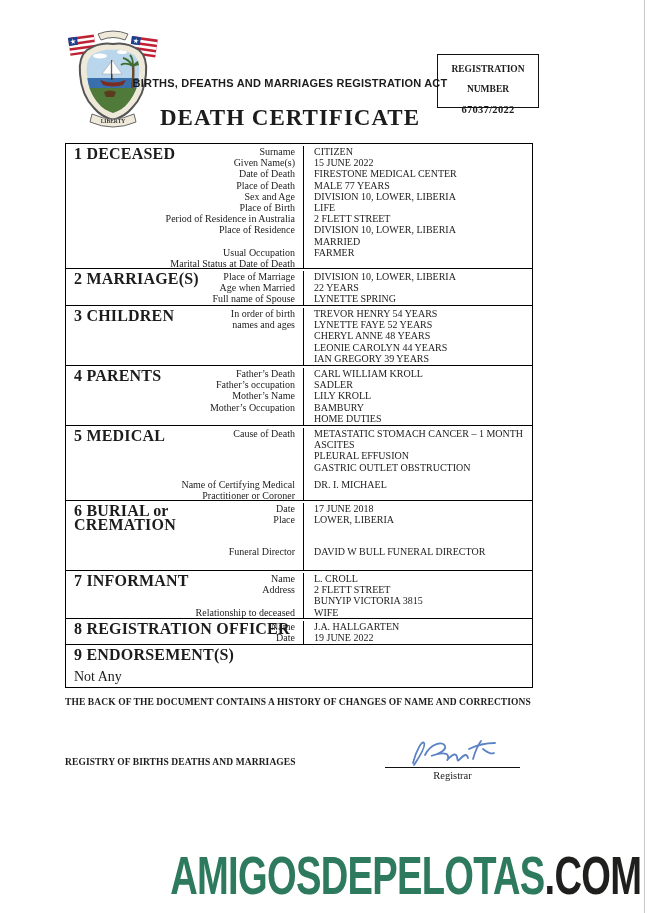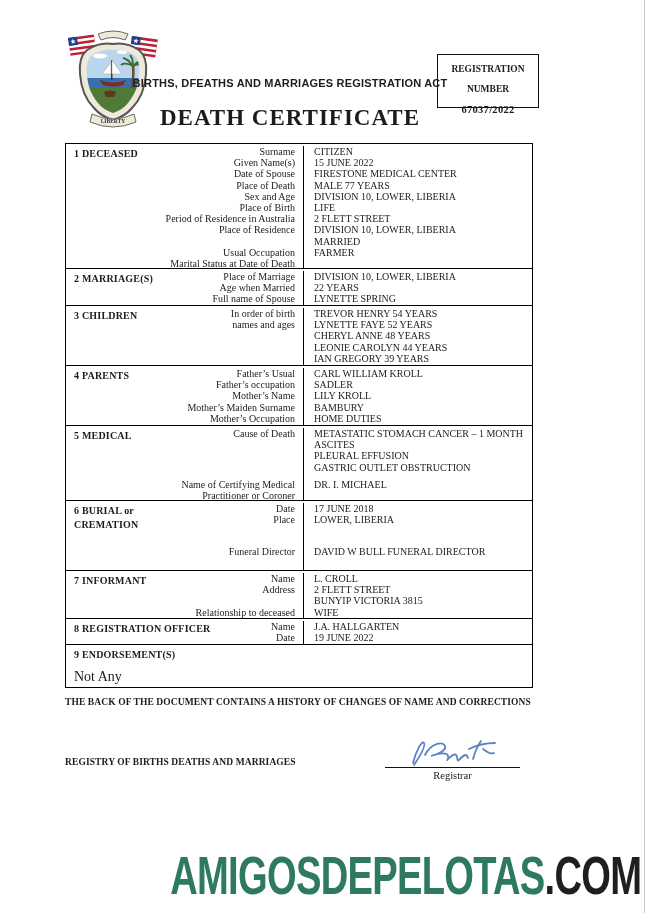--- a/index.html
+++ b/index.html
@@ -20,21 +20,21 @@
     text-align:center;font-weight:bold;
   }
   .regbox .rlabel{font-size:9.5px;line-height:20px;margin-top:4px;}
   .regbox .rnum{font-size:10.5px;margin-top:5px;letter-spacing:.3px;}
 
   
   .cert{position:absolute;left:65px;top:143px;width:468px;border:1.5px solid #000;box-sizing:border-box;}
   .sec{position:relative;border-bottom:1.5px solid #000;box-sizing:border-box;overflow:hidden;}
   .sec:last-child{border-bottom:none;}
   .sec-title{
-    position:absolute;left:8px;top:3px;font-size:10px;font-weight:bold;line-height:14px;
+    position:absolute;left:8px;top:3px;font-size:16px;font-weight:bold;line-height:14px;
     letter-spacing:.2px;white-space:pre-line;
   }
   .cols{display:flex;height:100%;padding-top:2px;box-sizing:border-box;}
   .labcol{width:238px;border-right:1.2px solid #000;box-sizing:border-box;}
   .valcol{flex:1;}
   .line{height:11.2px;font-size:10px;line-height:11.2px;white-space:nowrap;}
   .labcol .line{text-align:right;padding-right:8px;}
   .valcol .line{padding-left:10px;}
   .spacer{width:100%;}
   .sec-full .ftext{position:absolute;left:8px;top:24px;font-size:14px;}
@@ -124,21 +124,21 @@
     <div class="rnum">67037/2022</div>
   </div>
 
   <div class="cert" id="cert-table">
       <div class="sec" style="height: 125px;">
         <div class="sec-title">1 DECEASED</div>
         <div class="cols">
           <div class="labcol">
             <div class="line">Surname</div>
             <div class="line">Given Name(s)</div>
-            <div class="line">Date of Spouse</div>
+            <div class="line">Date of Death</div>
             <div class="line">Place of Death</div>
             <div class="line">Sex and Age</div>
             <div class="line">Place of Birth</div>
             <div class="line">Period of Residence in Australia</div>
             <div class="line">Place of Residence</div>
             <div class="line">&nbsp;</div>
             <div class="line">Usual Occupation</div>
             <div class="line">Marital Status at Date of Death</div>
           </div>
           <div class="valcol">
@@ -186,24 +186,23 @@
             <div class="line">CHERYL ANNE 48 YEARS</div>
             <div class="line">LEONIE CAROLYN 44 YEARS</div>
             <div class="line">IAN GREGORY 39 YEARS</div>
           </div>
         </div>
       </div>
       <div class="sec" style="height: 60px;">
         <div class="sec-title">4 PARENTS</div>
         <div class="cols">
           <div class="labcol">
-            <div class="line">Father’s Usual</div>
+            <div class="line">Father’s Death</div>
             <div class="line">Father’s occupation</div>
             <div class="line">Mother’s Name</div>
-            <div class="line">Mother’s Maiden Surname</div>
             <div class="line">Mother’s Occupation</div>
           </div>
           <div class="valcol">
             <div class="line">CARL WILLIAM KROLL</div>
             <div class="line">SADLER</div>
             <div class="line">LILY KROLL</div>
             <div class="line">BAMBURY</div>
             <div class="line">HOME DUTIES</div>
           </div>
         </div>

